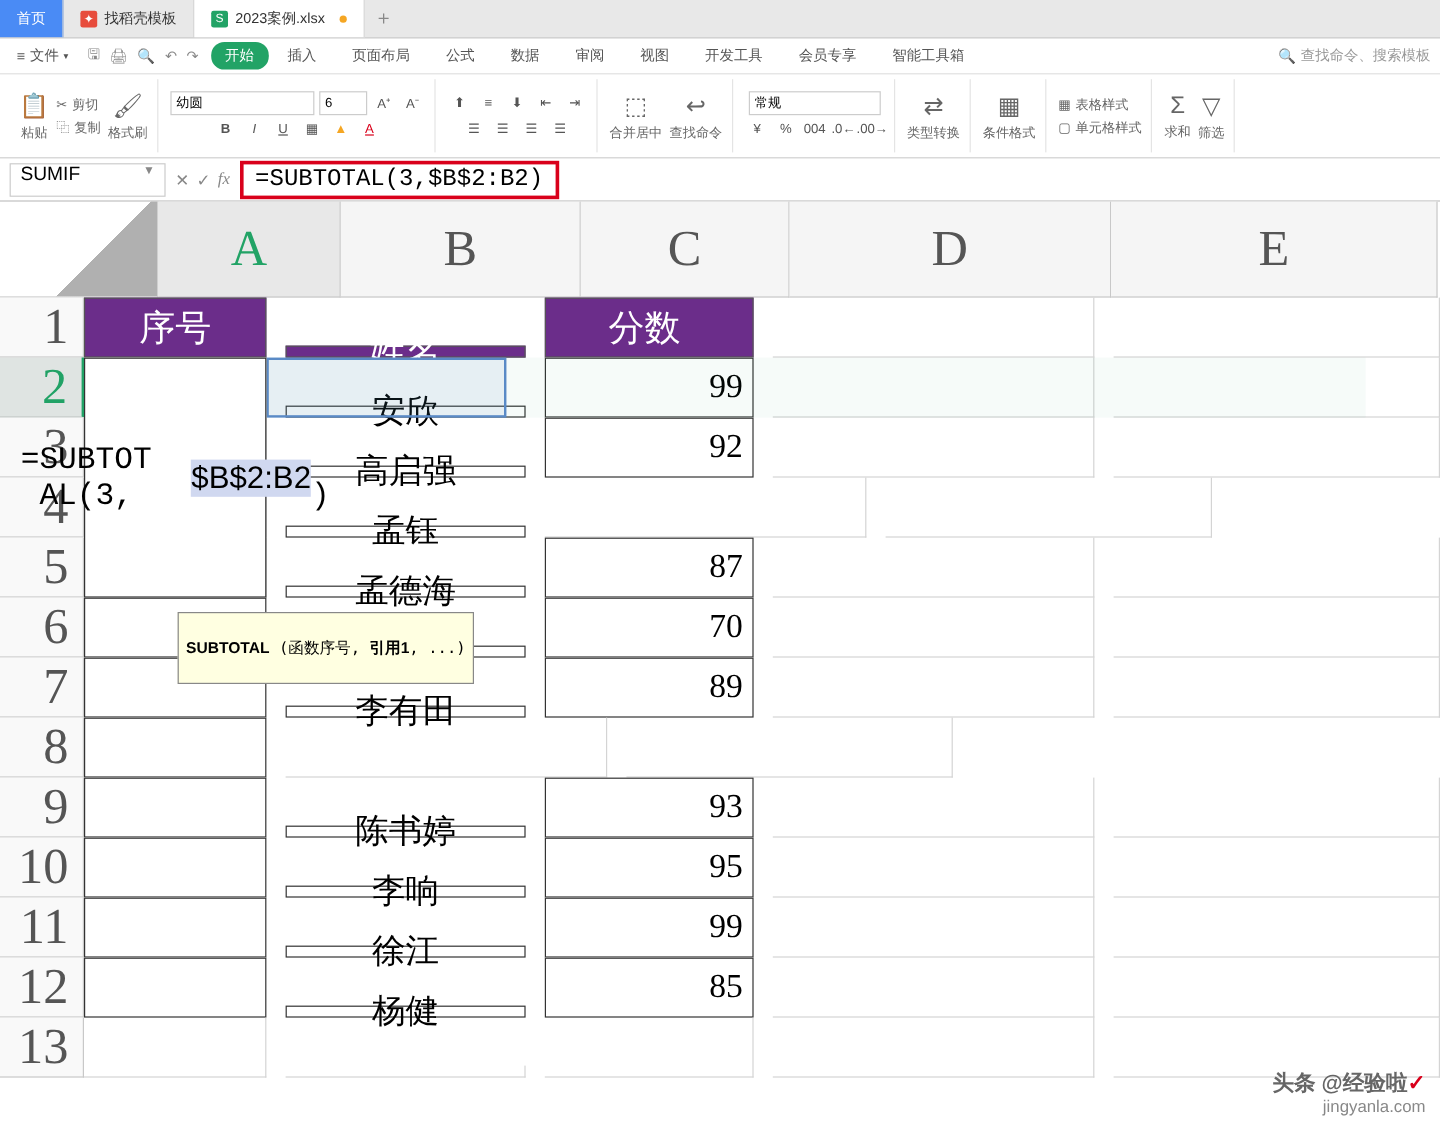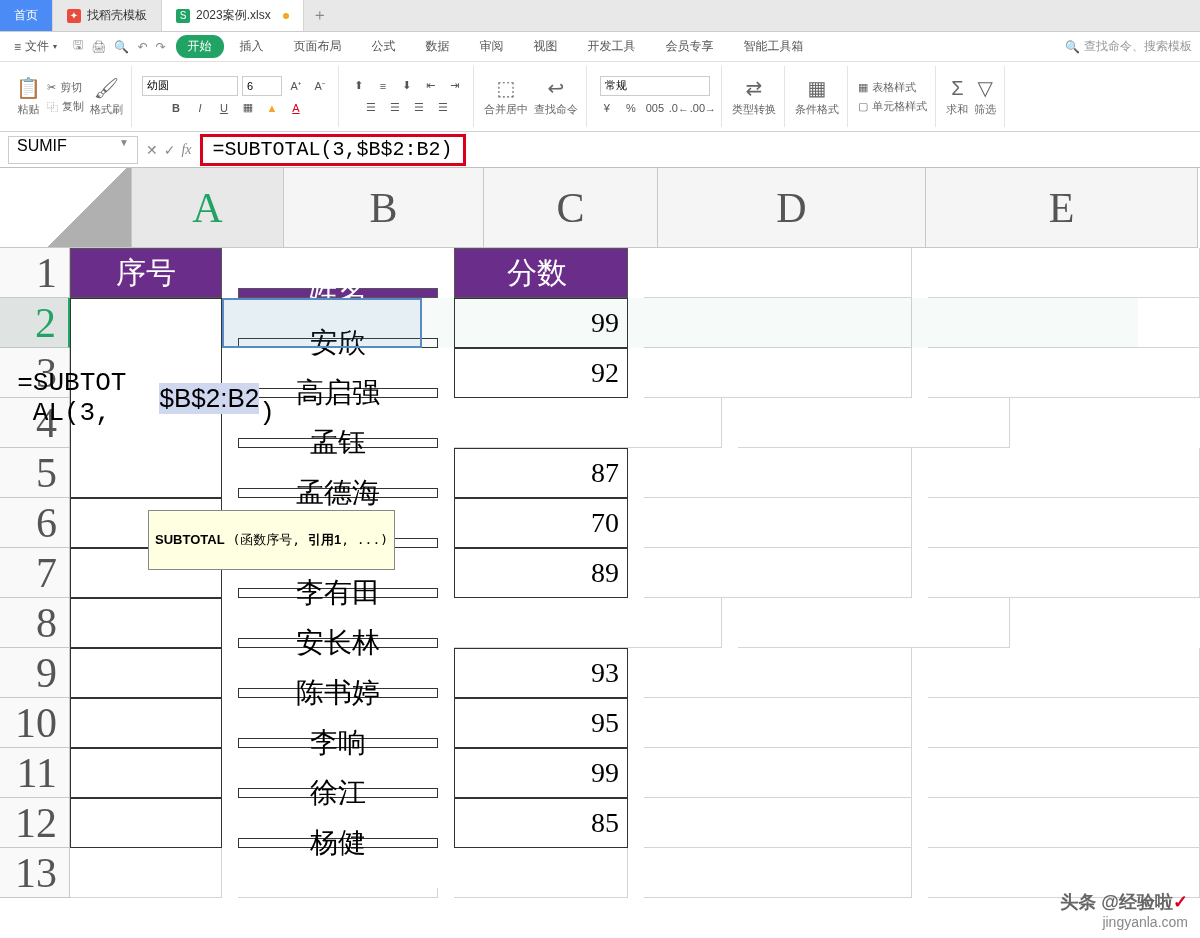--- a/index.html
+++ b/index.html
@@ -27,21 +27,21 @@
 
 
 .ribbon { height: 70px; display: flex; align-items: center; padding: 4px 8px; border-bottom: 1px solid #d0d0d0; gap: 2px; font-size: 11px; color: #666; }
 .ribbon .grp { display: flex; flex-direction: column; align-items: center; padding: 0 8px; border-right: 1px solid #e4e4e4; height: 100%; justify-content: center; gap: 2px; }
 .ribbon .grp.h { flex-direction: row; gap: 6px; }
 .ribbon .btn-lg { display: flex; flex-direction: column; align-items: center; gap: 2px; cursor: pointer; }
 .ribbon .btn-lg .ic { font-size: 20px; }
 .ribbon .stack { display: flex; flex-direction: column; gap: 4px; }
 .ribbon .row { display: flex; align-items: center; gap: 4px; }
 .ribbon select, .ribbon input { font-size: 11px; border: 1px solid #ccc; height: 20px; padding: 0 4px; }
-.font-name { width: 96px; }
+.font-name { width: 120px; }
 .font-size { width: 40px; }
 .ribbon .ib { width: 20px; height: 20px; display: inline-flex; align-items: center; justify-content: center; cursor: pointer; color: #555; }
 
 
 .formula-bar { height: 36px; display: flex; align-items: center; border-bottom: 1px solid #c0c0c0; padding: 4px 8px; gap: 8px; }
 .name-box { width: 130px; height: 28px; border: 1px solid #ccc; display: flex; align-items: flex-start; padding: 0 8px; font-size: 16px; font-family: "Times New Roman", serif; justify-content: space-between; }
 .name-box .dd { color: #888; font-size: 10px; }
 .fx-btns { display: flex; gap: 6px; color: #888; font-size: 14px; align-items: center; }
 .fx-btns span { cursor: pointer; }
 .fx-btns .fx { font-style: italic; font-family: serif; }
@@ -202,21 +202,21 @@
         <span>查找命令</span>
       </div>
   </div>
   <div class="grp">
     <div class="row">
         <input style="width: 110px;" value="常规">
       </div>
     <div class="row">
       <span class="ib">¥</span>
       <span class="ib">%</span>
-      <span class="ib">005</span>
+      <span class="ib">004</span>
       <span class="ib">.0←</span>
       <span class="ib">.00→</span>
     </div>
   </div>
   <div class="grp">
       <div class="btn-lg">
         <span class="ic">⇄</span>
         <span>类型转换</span>
       </div>
     </div>
@@ -335,21 +335,20 @@
         </div>
       <div class="crow">
           <div class="cell cA tbody-cell"></div>
           <div class="cell cB tbody-cell">李有田</div>
           <div class="cell cC tbody-cell">89</div>
           <div class="cell cD"></div>
           <div class="cell cE"></div>
         </div>
       <div class="crow">
           <div class="cell cA tbody-cell"></div>
-          <div class="cell cB tbody-cell">安长林</div>
           <div class="cell cD"></div>
           <div class="cell cE"></div>
         </div>
       <div class="crow">
           <div class="cell cA tbody-cell"></div>
           <div class="cell cB tbody-cell">陈书婷</div>
           <div class="cell cC tbody-cell">93</div>
           <div class="cell cD"></div>
           <div class="cell cE"></div>
         </div>

